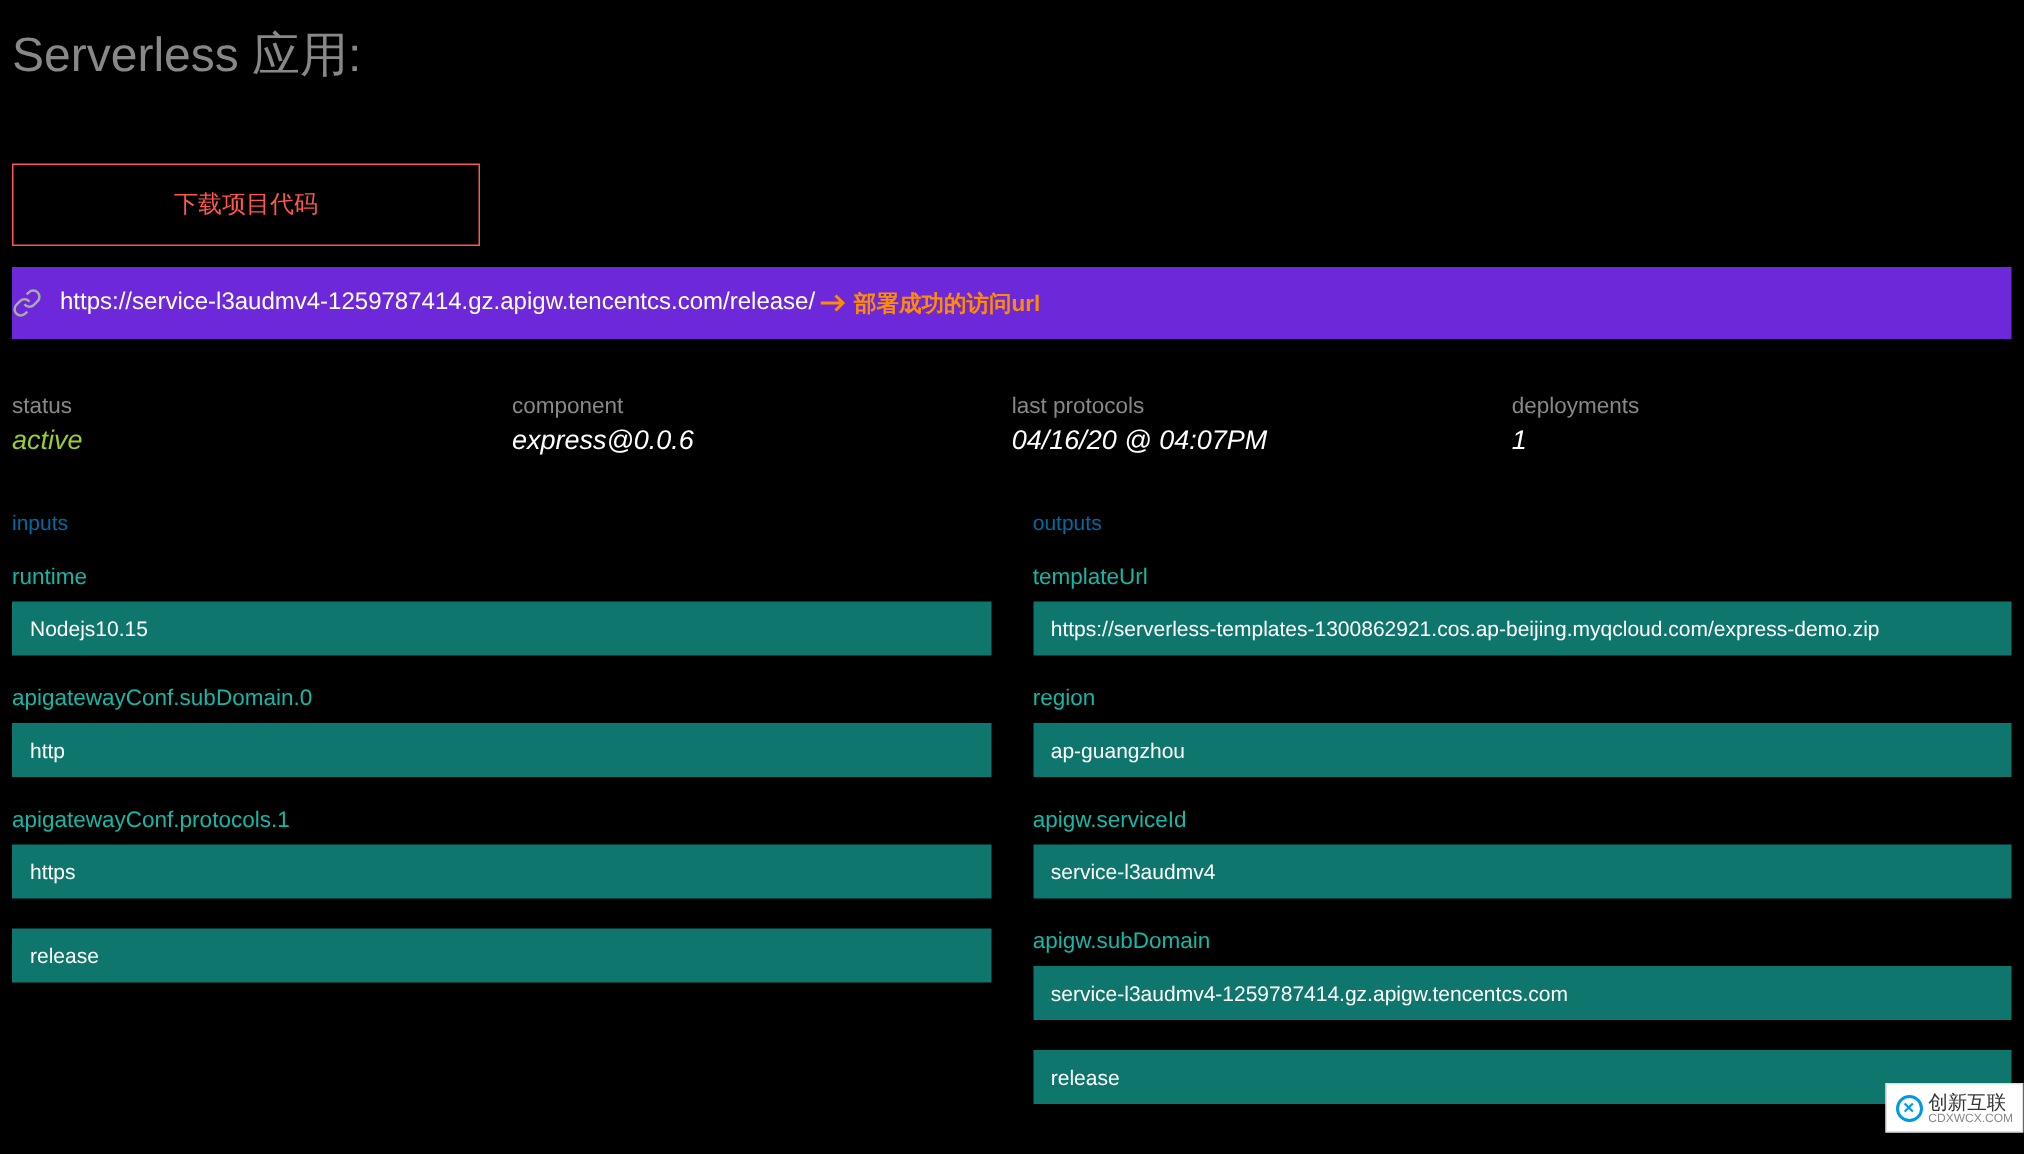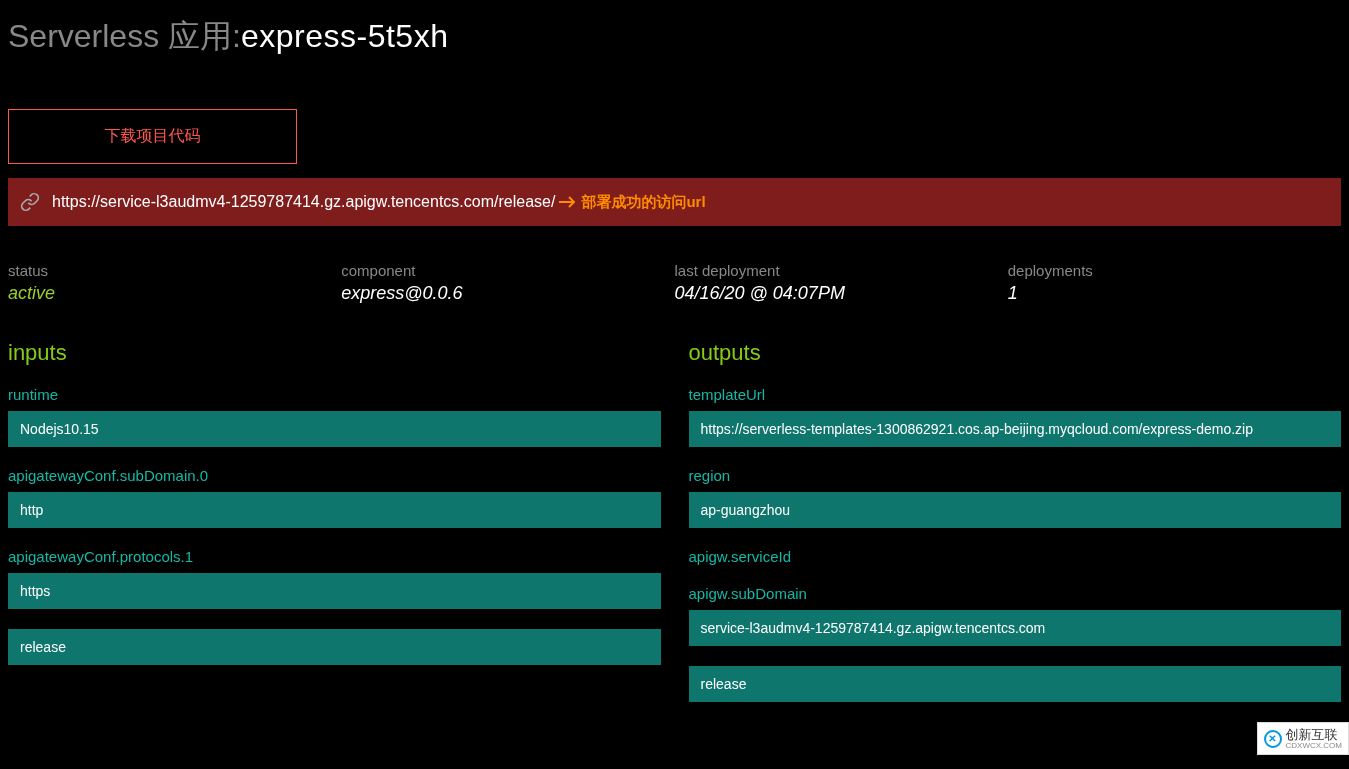--- a/index.html
+++ b/index.html
@@ -31,29 +31,29 @@
       font-size: 32px;
       font-weight: 300;
       color: #fff;
       letter-spacing: 0.5px;
     }
     .download-btn {
       border: 1px solid #fd5750;
       color: #fd5750;
       background: transparent;
       padding: 16px 0;
-      width: 289px;
+      width: 312px;
       text-align: center;
       font-size: 16px;
       cursor: pointer;
       margin-bottom: 14px;
     }
     .url-bar {
-      background: #7f1d1d;
-      padding: 14px 12px;
+      background: #6d28d9;
+      padding: 14px 0;
       display: flex;
       align-items: center;
       gap: 12px;
       margin-bottom: 36px;
     }
     .link-icon {
       display: inline-flex;
       color: #aaa;
     }
     .url-text {
@@ -91,22 +91,22 @@
     }
     .io-row {
       display: flex;
       gap: 28px;
     }
     .io-col {
       flex: 1;
       min-width: 0;
     }
     .io-heading {
-      color: #84cc16;
-      font-size: 22px;
+      color: #0369a1;
+      font-size: 14px;
       margin-bottom: 20px;
     }
     .kv-block {
       margin-bottom: 20px;
     }
     .kv-label {
       color: #14b8a6;
       font-size: 15px;
       margin-bottom: 8px;
     }
@@ -147,21 +147,20 @@
     .wm-sub { font-size: 8px; color:#888; display:block; line-height:1;}
     .wm-txt { line-height:1; }
   </style>
 </head>
 <body>
 
 
 
 <div class="title-row">
   <span class="title-prefix">Serverless 应用:</span>
-  <span class="title-name">express-5t5xh</span>
 </div>
 
 <button class="download-btn">下载项目代码</button>
 
 <div class="url-bar">
   <span class="link-icon">
     <svg width="20" height="20" viewBox="0 0 24 24" fill="none" stroke="currentColor" stroke-width="2">
       <path d="M10 13a5 5 0 0 0 7.54.54l3-3a5 5 0 0 0-7.07-7.07l-1.72 1.71"></path>
       <path d="M14 11a5 5 0 0 0-7.54-.54l-3 3a5 5 0 0 0 7.07 7.07l1.71-1.71"></path>
     </svg>
@@ -178,21 +177,21 @@
 <div class="meta-row">
   <div class="meta-col">
     <div class="meta-label">status</div>
     <div class="meta-value active">active</div>
   </div>
   <div class="meta-col">
     <div class="meta-label">component</div>
     <div class="meta-value">express@0.0.6</div>
   </div>
   <div class="meta-col">
-    <div class="meta-label">last deployment</div>
+    <div class="meta-label">last protocols</div>
     <div class="meta-value">04/16/20 @ 04:07PM</div>
   </div>
   <div class="meta-col">
     <div class="meta-label">deployments</div>
     <div class="meta-value">1</div>
   </div>
 </div>
 
 <div class="io-row">
   <div class="io-col">
@@ -221,20 +220,21 @@
     <div class="kv-block">
       <div class="kv-label">templateUrl</div>
       <div class="kv-value">https://serverless-templates-1300862921.cos.ap-beijing.myqcloud.com/express-demo.zip</div>
     </div>
     <div class="kv-block">
       <div class="kv-label">region</div>
       <div class="kv-value">ap-guangzhou</div>
     </div>
     <div class="kv-block">
       <div class="kv-label">apigw.serviceId</div>
+      <div class="kv-value">service-l3audmv4</div>
     </div>
     <div class="kv-block">
       <div class="kv-label">apigw.subDomain</div>
       <div class="kv-value">service-l3audmv4-1259787414.gz.apigw.tencentcs.com</div>
     </div>
     <div class="kv-block">
       <div class="kv-value">release</div>
     </div>
 
   </div>

